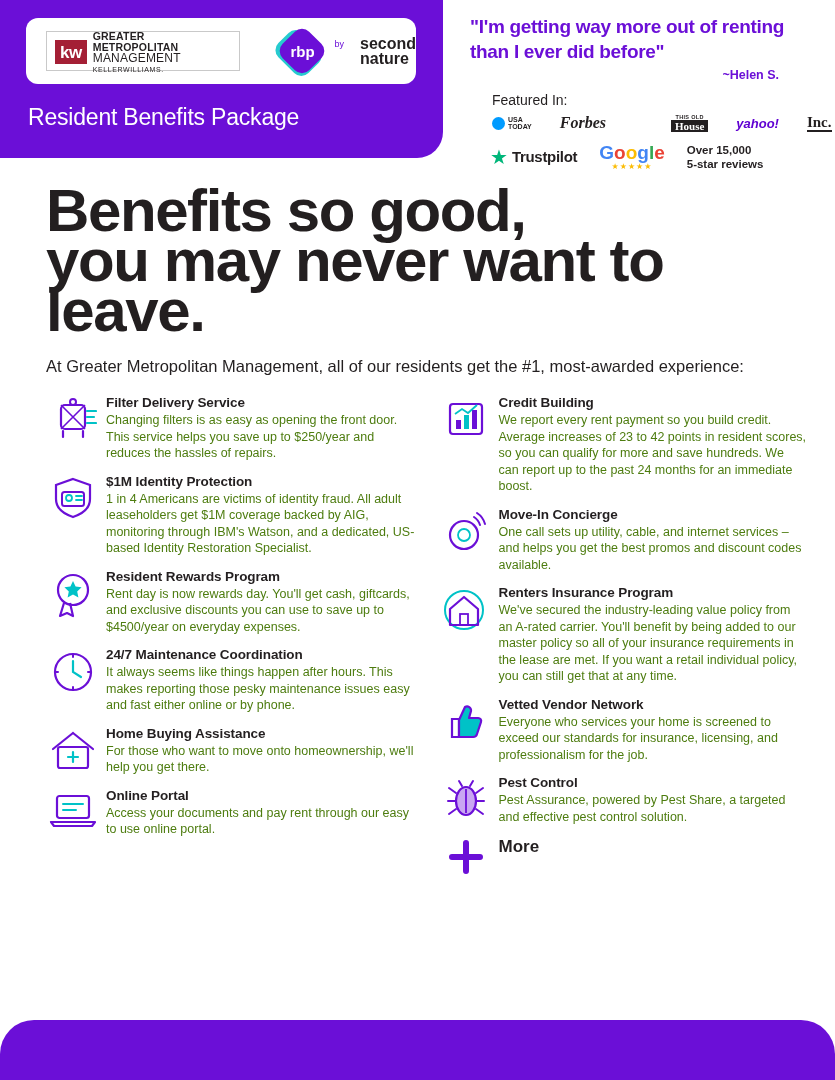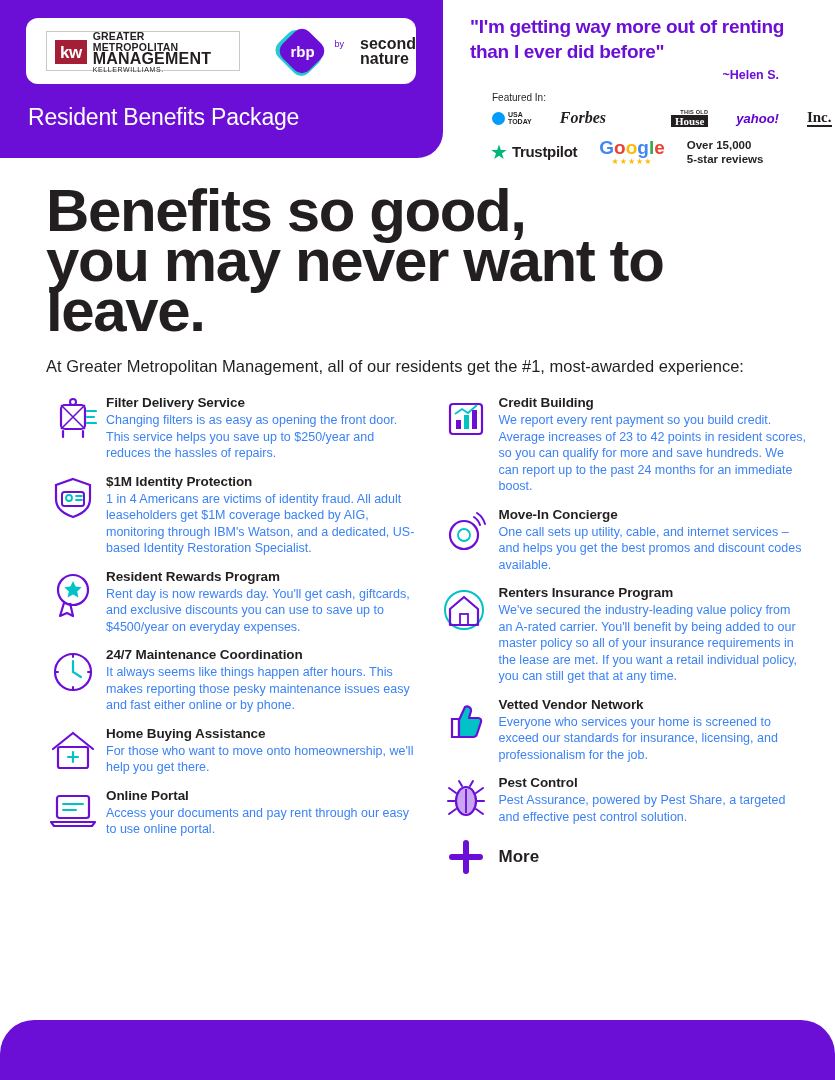--- a/index.html
+++ b/index.html
@@ -64,22 +64,22 @@
     margin-left: 6px;
   }
   .kw-text .l1 {
     font-size: 10.5px;
     font-weight: bold;
     letter-spacing: 0.2px;
     color: #231f20;
     line-height: 11px;
   }
   .kw-text .l2 {
-    font-size: 16px;
-    font-weight: bold;
+    font-size: 12px;
+    font-weight: normal;
     letter-spacing: 0.2px;
     color: #231f20;
     line-height: 11px;
   }
   .kw-text .l3 {
     font-size: 7px;
     letter-spacing: 0.6px;
     color: #231f20;
     margin-top: 2px;
   }
@@ -164,21 +164,21 @@
   }
   .quote-author {
     color: #6b0fd7;
     font-size: 12.5px;
     font-weight: bold;
     text-align: right;
     margin-top: 4px;
     padding-right: 36px;
   }
   .featured-label {
-    font-size: 10px;
+    font-size: 14px;
     color: #231f20;
     margin-top: 10px;
     margin-left: 22px;
   }
   .press-row {
     display: flex;
     align-items: center;
     margin-top: 6px;
     margin-left: 22px;
     gap: 28px;
@@ -201,21 +201,21 @@
     color: #231f20;
   }
   .forbes {
     font-family: "Liberation Serif", serif;
     font-size: 16px;
     font-weight: bold;
     font-style: italic;
     color: #231f20;
   }
   .house {
-    text-align: right;
+    text-align: center;
     padding-left: 37px;
   }
   .house .t1 {
     font-size: 5.5px;
     font-weight: bold;
     letter-spacing: 0.3px;
   }
   .house .t2 {
     background: #231f20;
     color: #ffffff;
@@ -328,25 +328,24 @@
     margin: 0 0 2px 0;
     font-size: 13.5px;
     font-weight: bold;
     color: #231f20;
     letter-spacing: -0.1px;
   }
   .benefit p {
     margin: 0;
     font-size: 12.5px;
     line-height: 16.5px;
-    color: #3b82f6;
+    color: #4d7c0f;
   }
   .more-row {
     display: flex;
-    align-items: center;
     margin-top: 6px;
   }
   .more-row .ico {
     width: 66px;
     min-width: 66px;
     display: flex;
     justify-content: center;
   }
   .more-label {
     font-size: 17px;

